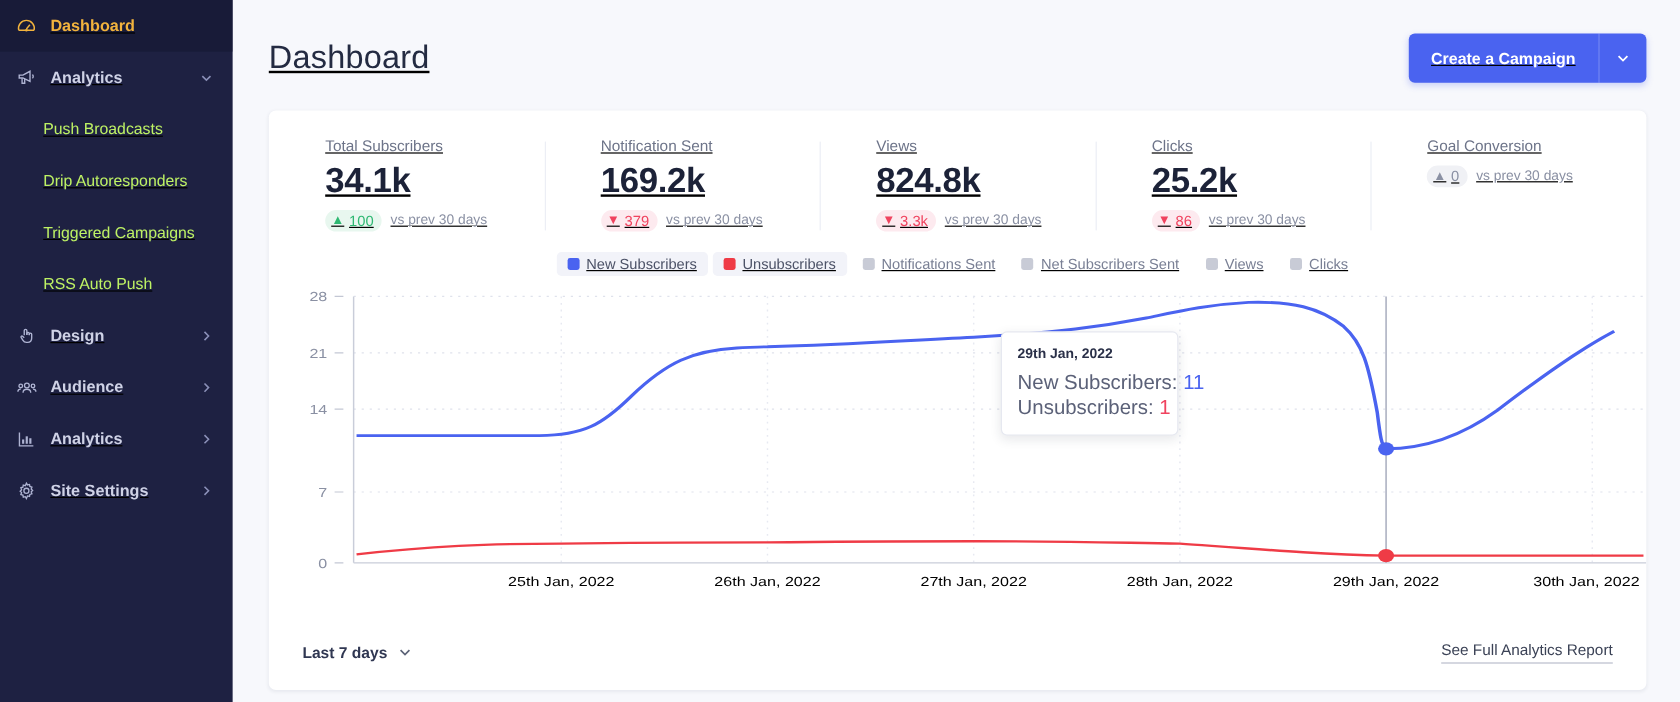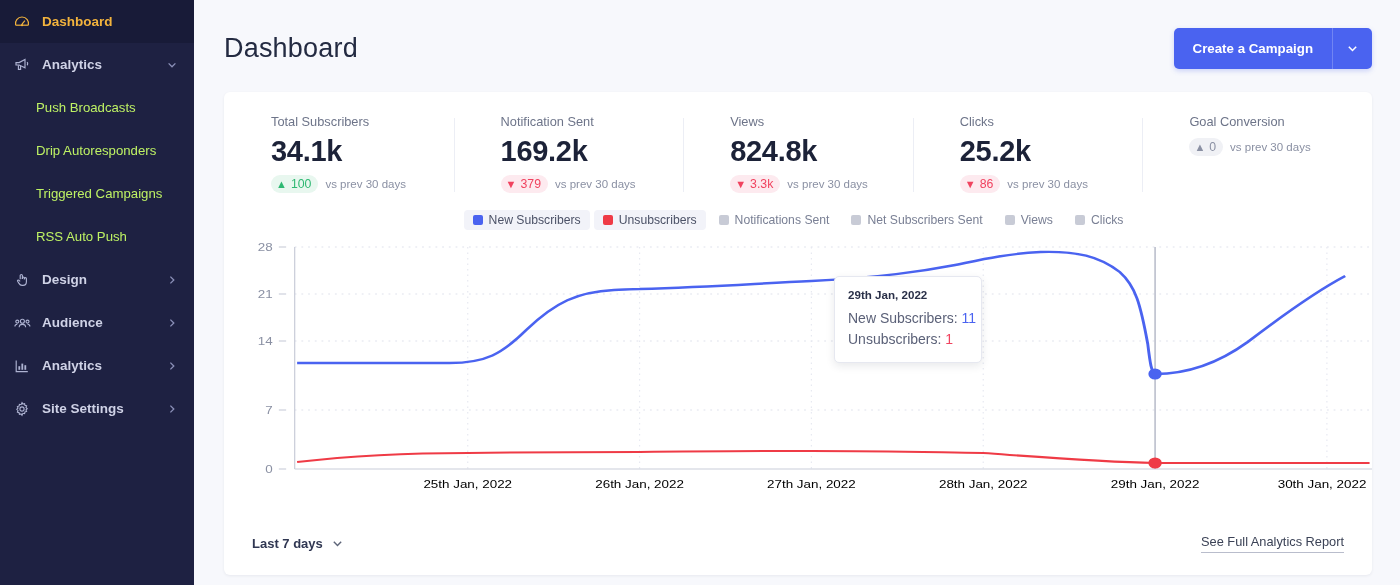--- a/index.html
+++ b/index.html
@@ -2,21 +2,21 @@
 <html><head>
 <meta charset="utf-8">
 <style>
   * { box-sizing: border-box; margin: 0; padding: 0; }
   html, body {
     width: 1400px; height: 585px;
     overflow: hidden;
     font-family: "Liberation Sans", sans-serif;
     background: #f7f8fc;
   }
-  .app { display: flex; width: 1400px; height: 585px; }
+  .app { display: flex; width: 1400px; height: 585px; text-decoration: underline; }
 
   
   .sidebar {
     width: 194px; height: 585px;
     background: #1e2142;
     flex: 0 0 194px;
     padding-top: 0;
     position: relative;
   }
   .nav-row {
@@ -157,21 +157,21 @@
     position: absolute;
     left: 610px; top: 42px;
     width: 148px;
     background: #fff;
     border: 1px solid #e6e8f0;
     border-radius: 5px;
     box-shadow: 0 3px 9px rgba(30,36,60,.10);
     padding: 11px 13px 12px 13px;
   }
   .tt-date { font-size: 11.6px; font-weight: bold; color: #2a3048; margin-bottom: 7px; }
-  .tt-row { font-size: 14px; color: #5b6178; line-height: 21px; white-space: nowrap; }
+  .tt-row { font-size: 17px; color: #5b6178; line-height: 21px; white-space: nowrap; }
   .tt-row .v-blue { color: #4a63f0; }
   .tt-row .v-red { color: #f0435f; }
 
   
   .card-footer {
     display: flex; align-items: center; justify-content: space-between;
     padding: 0 28px 0 28px;
     position: absolute; left: 0; right: 0; bottom: 22px;
   }
   .range {

